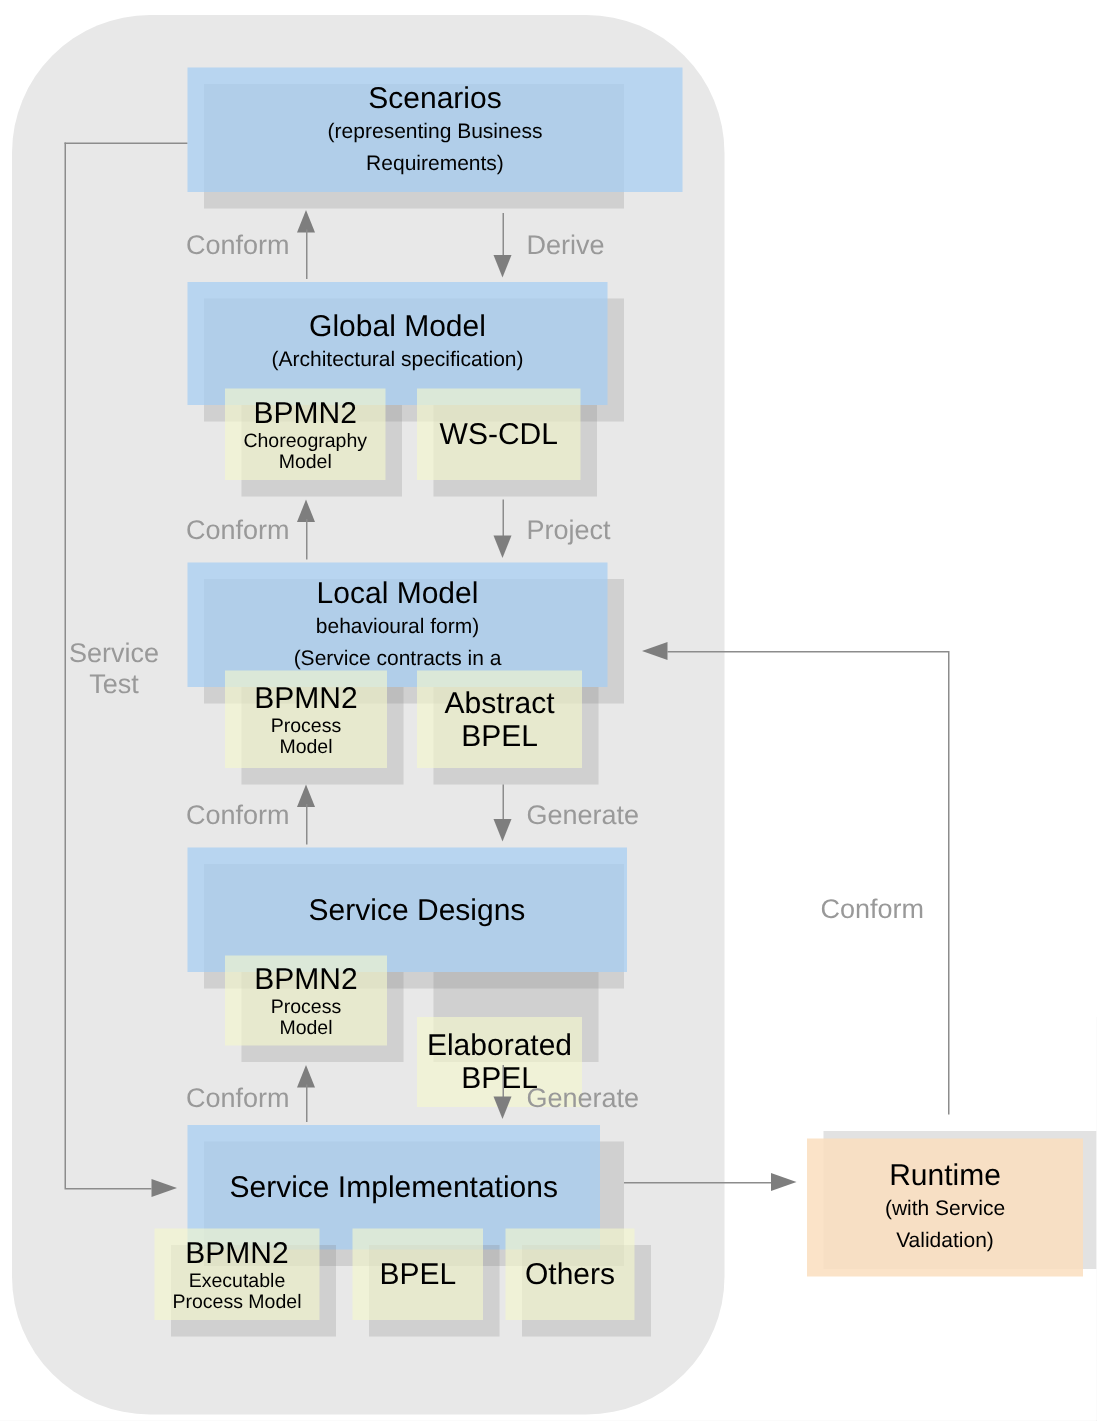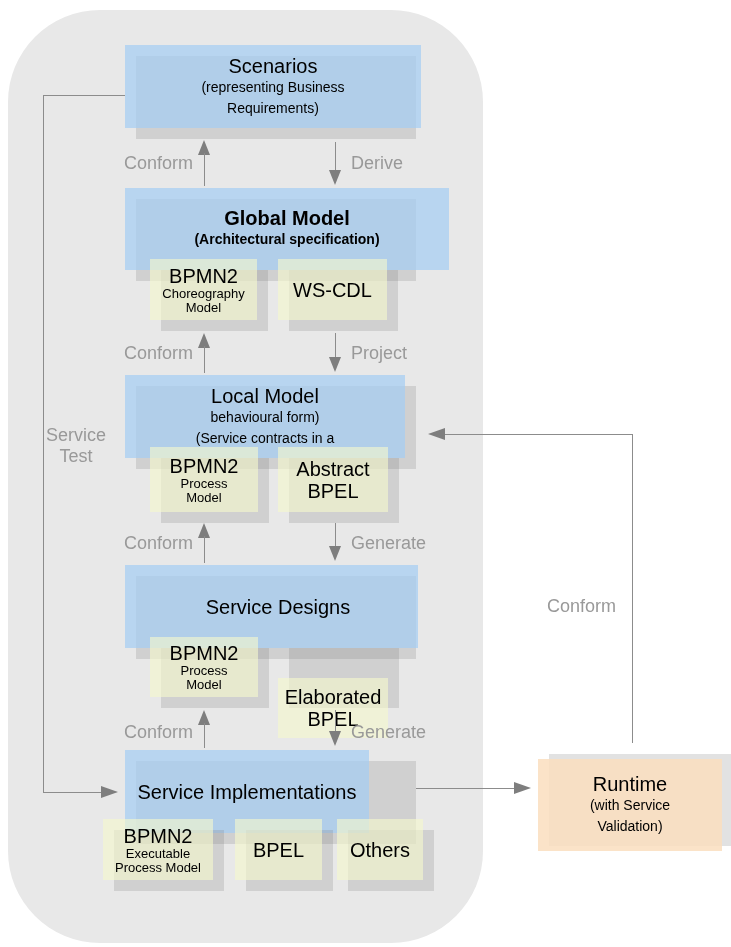--- a/index.html
+++ b/index.html
@@ -43,35 +43,35 @@
   <div class="hline" style="left:43px; top:95px; width:82px;"></div>
   <div class="vline" style="left:43px; top:95px; height:697px;"></div>
   <div class="hline" style="left:43px; top:792px; width:58px;"></div>
   <div class="ah right" style="left:101px; top:786px;"></div>
   <div class="elabel center" style="left:9px; top:425px; width:70px;">
     <div>Service</div>
     <div>Test</div>
   </div>
 
   <div class="shadow" style="left:136px; top:56px; width:280px; height:83px;"></div>
-  <div class="box blue" style="left:125px; top:45px; width:296px; height:83px;">
+  <div class="box blue" style="left:125px; top:45px; width:330px; height:83px;">
     <div class="title">Scenarios</div>
     <div class="sub">(representing Business</div>
     <div class="sub">Requirements)</div>
   </div>
 
   <div class="ah up" style="left:198px; top:140px;"></div>
   <div class="vline" style="left:204px; top:153px; height:33px;"></div>
   <div class="elabel" style="left:124px; top:153px;">Conform</div>
   <div class="vline" style="left:335px; top:142px; height:30px;"></div>
   <div class="ah down" style="left:329px; top:170px;"></div>
   <div class="elabel" style="left:351px; top:153px;">Derive</div>
 
   <div class="shadow" style="left:136px; top:199px; width:280px; height:82px;"></div>
-  <div class="box blue" style="left:125px; top:188px; width:324px; height:82px; padding-bottom:2px; box-sizing:border-box;font-weight:bold;">
+  <div class="box blue" style="left:125px; top:188px; width:280px; height:82px; padding-bottom:2px; box-sizing:border-box;">
     <div class="title">Global Model</div>
     <div class="sub">(Architectural specification)</div>
   </div>
   <div class="shadow" style="left:161px; top:270px; width:107px; height:61px;"></div>
   <div class="box yellow" style="left:150px; top:259px; width:107px; height:61px;">
     <div class="title">BPMN2</div>
     <div class="small">Choreography</div>
     <div class="small">Model</div>
   </div>
   <div class="shadow" style="left:289px; top:270px; width:109px; height:61px;"></div>
@@ -128,21 +128,21 @@
   </div>
 
   <div class="ah up" style="left:198px; top:710px;"></div>
   <div class="vline" style="left:204px; top:723px; height:25px;"></div>
   <div class="elabel" style="left:124px; top:722px;">Conform</div>
   <div class="vline" style="left:335px; top:710px; height:23px;"></div>
   <div class="ah down" style="left:329px; top:731px;"></div>
   <div class="elabel" style="left:351px; top:722px;">Generate</div>
 
   <div class="shadow" style="left:136px; top:761px; width:280px; height:83px;"></div>
-  <div class="box blue" style="left:125px; top:750px; width:244px; height:83px;align-items:center;">
+  <div class="box blue" style="left:125px; top:750px; width:275px; height:83px;align-items:center;">
     <div class="title">Service Implementations</div>
   </div>
   <div class="shadow" style="left:114px; top:830px; width:110px; height:61px;"></div>
   <div class="box yellow" style="left:103px; top:819px; width:110px; height:61px;">
     <div class="title">BPMN2</div>
     <div class="small">Executable</div>
     <div class="small">Process Model</div>
   </div>
   <div class="shadow" style="left:246px; top:830px; width:87px; height:61px;"></div>
   <div class="box yellow" style="left:235px; top:819px; width:87px; height:61px;">

